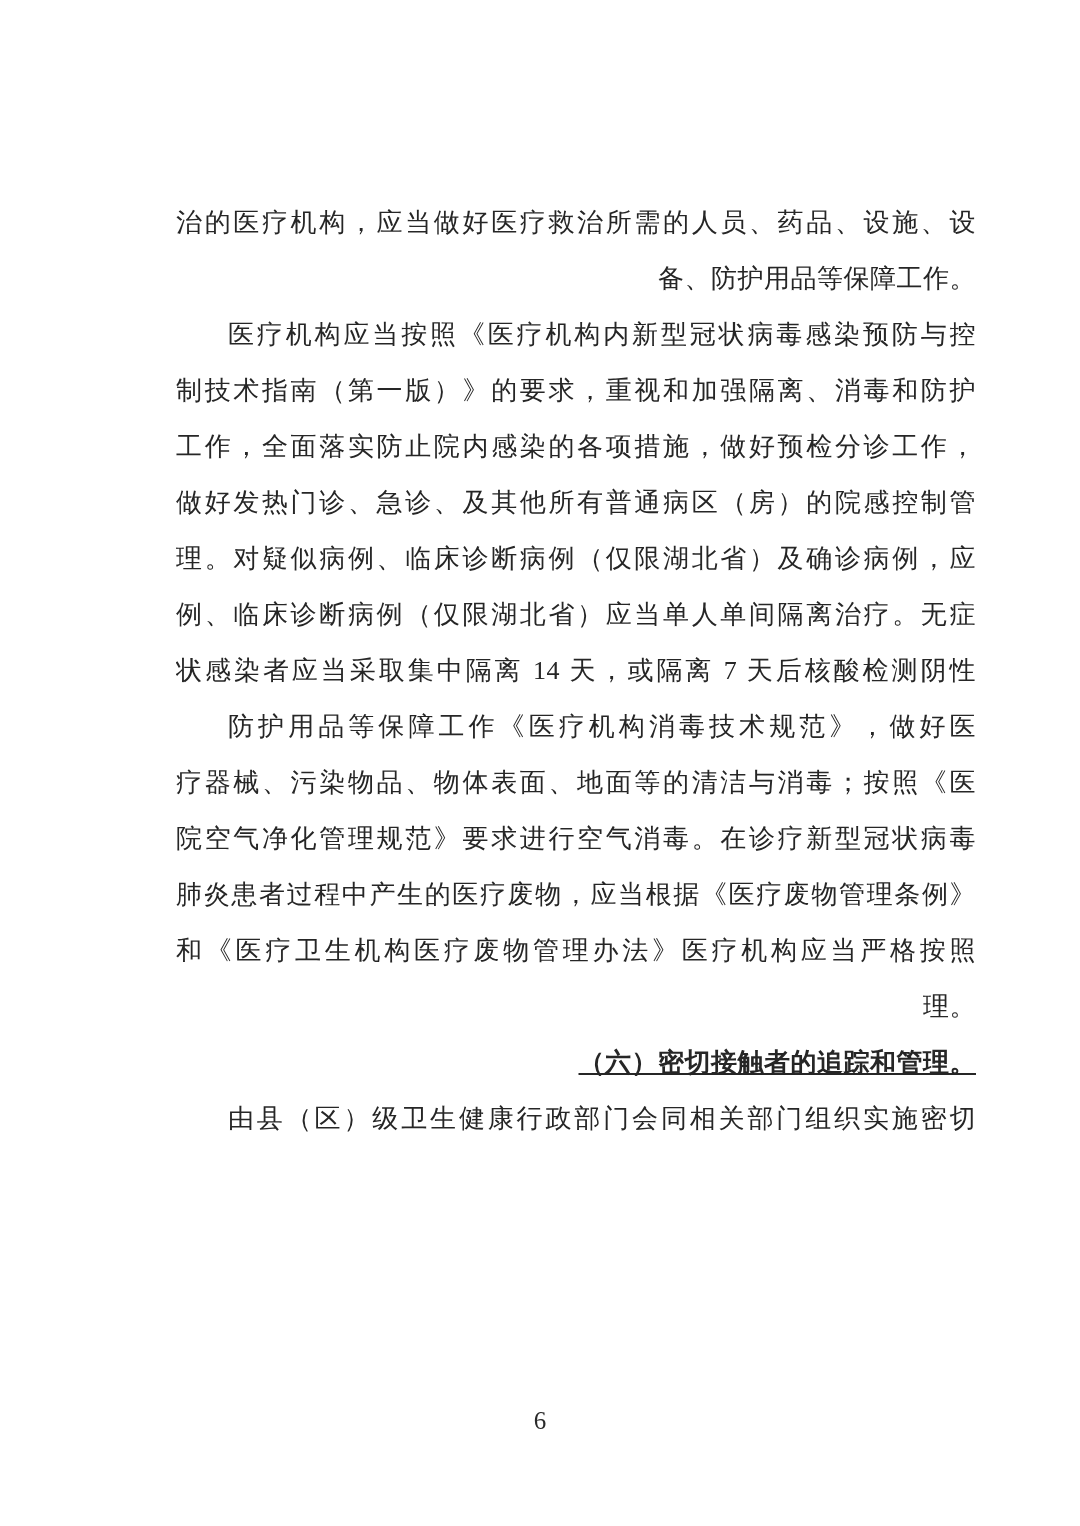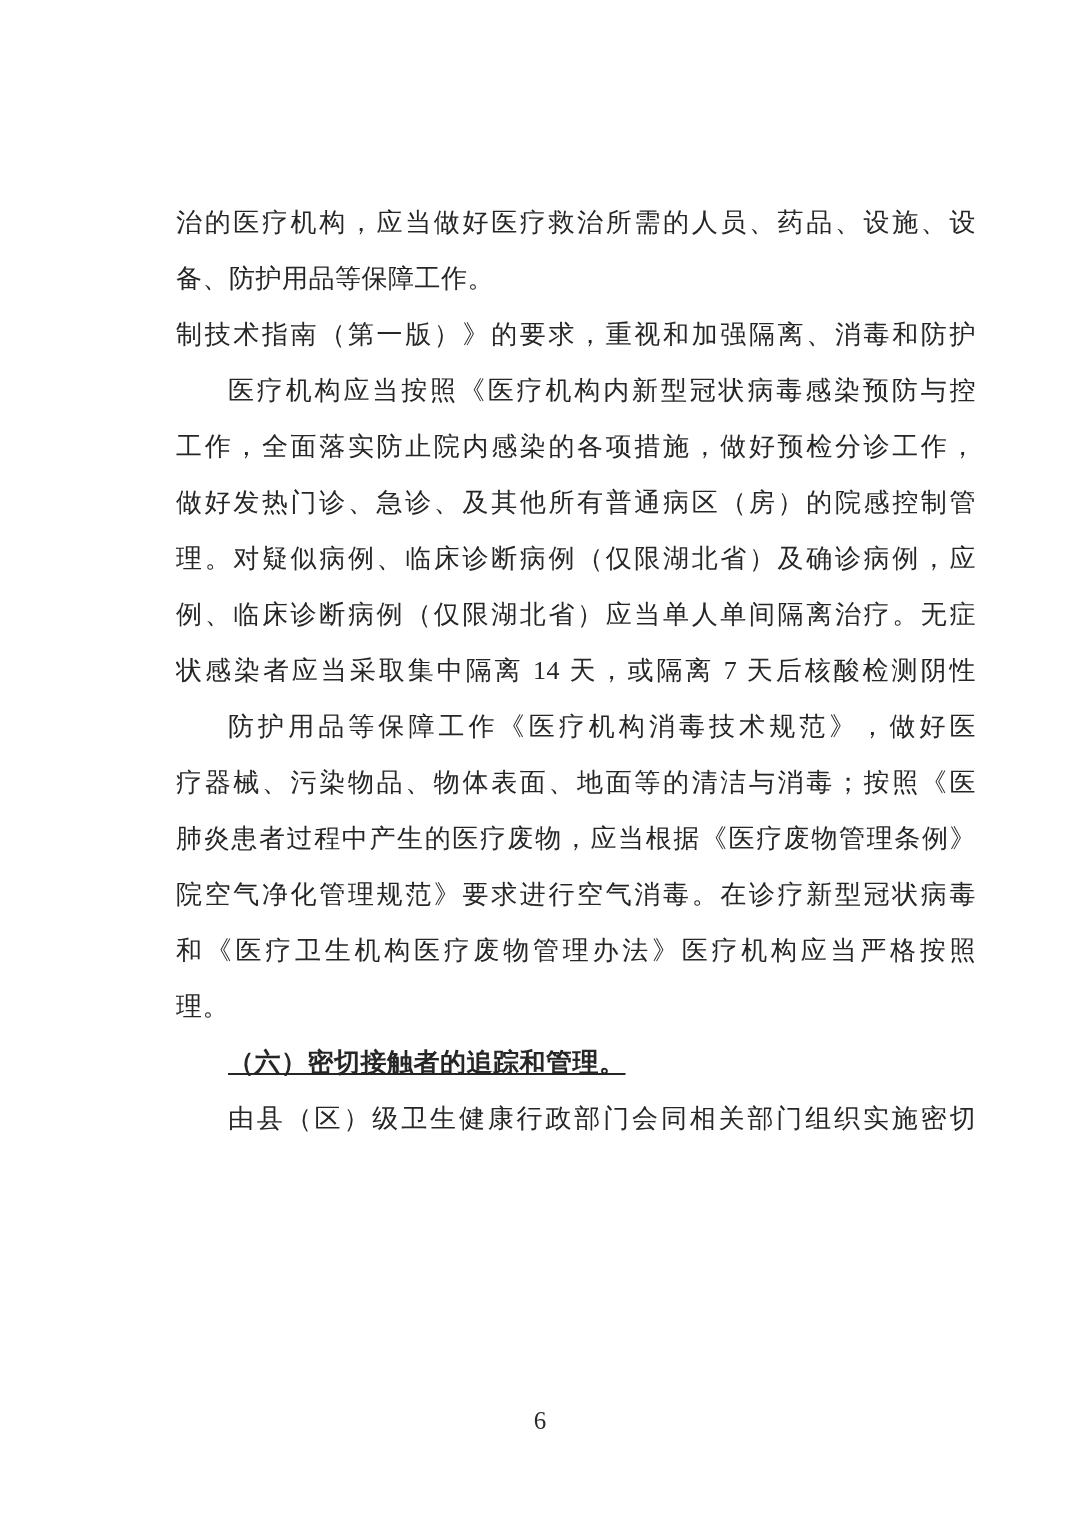--- a/index.html
+++ b/index.html
@@ -21,21 +21,21 @@
     left: 143px;
     top: 195px;
     width: 800px;
     margin-left: 33px;
   }
   .line {
     height: 56px;
     line-height: 56px;
     font-size: 26px;
     letter-spacing: 0.5px;
-    text-align: left;
+    text-align: right;
     overflow: hidden;
     white-space: normal;
   }
   .line.fill {
     text-align: justify;
     text-align-last: justify;
   }
   .line.indent {
     text-indent: 2em;
   }
@@ -55,30 +55,30 @@
     color: #2a2a2a;
   }
 </style>
 </head>
 <body>
 
 <div class="page">
   <div class="text-block">
       <div class="line fill">治的医疗机构，应当做好医疗救治所需的人员、药品、设施、设</div>
       <div class="line">备、防护用品等保障工作。</div>
+      <div class="line indent fill">医疗机构应当按照《医疗机构内新型冠状病毒感染预防与控</div>
       <div class="line fill">制技术指南（第一版）》的要求，重视和加强隔离、消毒和防护</div>
-      <div class="line indent fill">医疗机构应当按照《医疗机构内新型冠状病毒感染预防与控</div>
       <div class="line fill">工作，全面落实防止院内感染的各项措施，做好预检分诊工作，</div>
       <div class="line fill">做好发热门诊、急诊、及其他所有普通病区（房）的院感控制管</div>
       <div class="line fill">理。对疑似病例、临床诊断病例（仅限湖北省）及确诊病例，应</div>
       <div class="line fill">例、临床诊断病例（仅限湖北省）应当单人单间隔离治疗。无症</div>
       <div class="line fill">状感染者应当采取集中隔离 14 天，或隔离 7 天后核酸检测阴性</div>
       <div class="line indent fill">防护用品等保障工作《医疗机构消毒技术规范》，做好医</div>
       <div class="line fill">疗器械、污染物品、物体表面、地面等的清洁与消毒；按照《医</div>
+      <div class="line fill">院空气净化管理规范》要求进行空气消毒。在诊疗新型冠状病毒</div>
       <div class="line fill">肺炎患者过程中产生的医疗废物，应当根据《医疗废物管理条例》</div>
-      <div class="line fill">院空气净化管理规范》要求进行空气消毒。在诊疗新型冠状病毒</div>
       <div class="line fill">和《医疗卫生机构医疗废物管理办法》医疗机构应当严格按照</div>
       <div class="line">理。</div>
       <div class="line indent bold">（六）密切接触者的追踪和管理。</div>
       <div class="line indent fill">由县（区）级卫生健康行政部门会同相关部门组织实施密切</div>
     </div>
   <div class="page-number">6</div>
 </div>
 
 </body></html>

